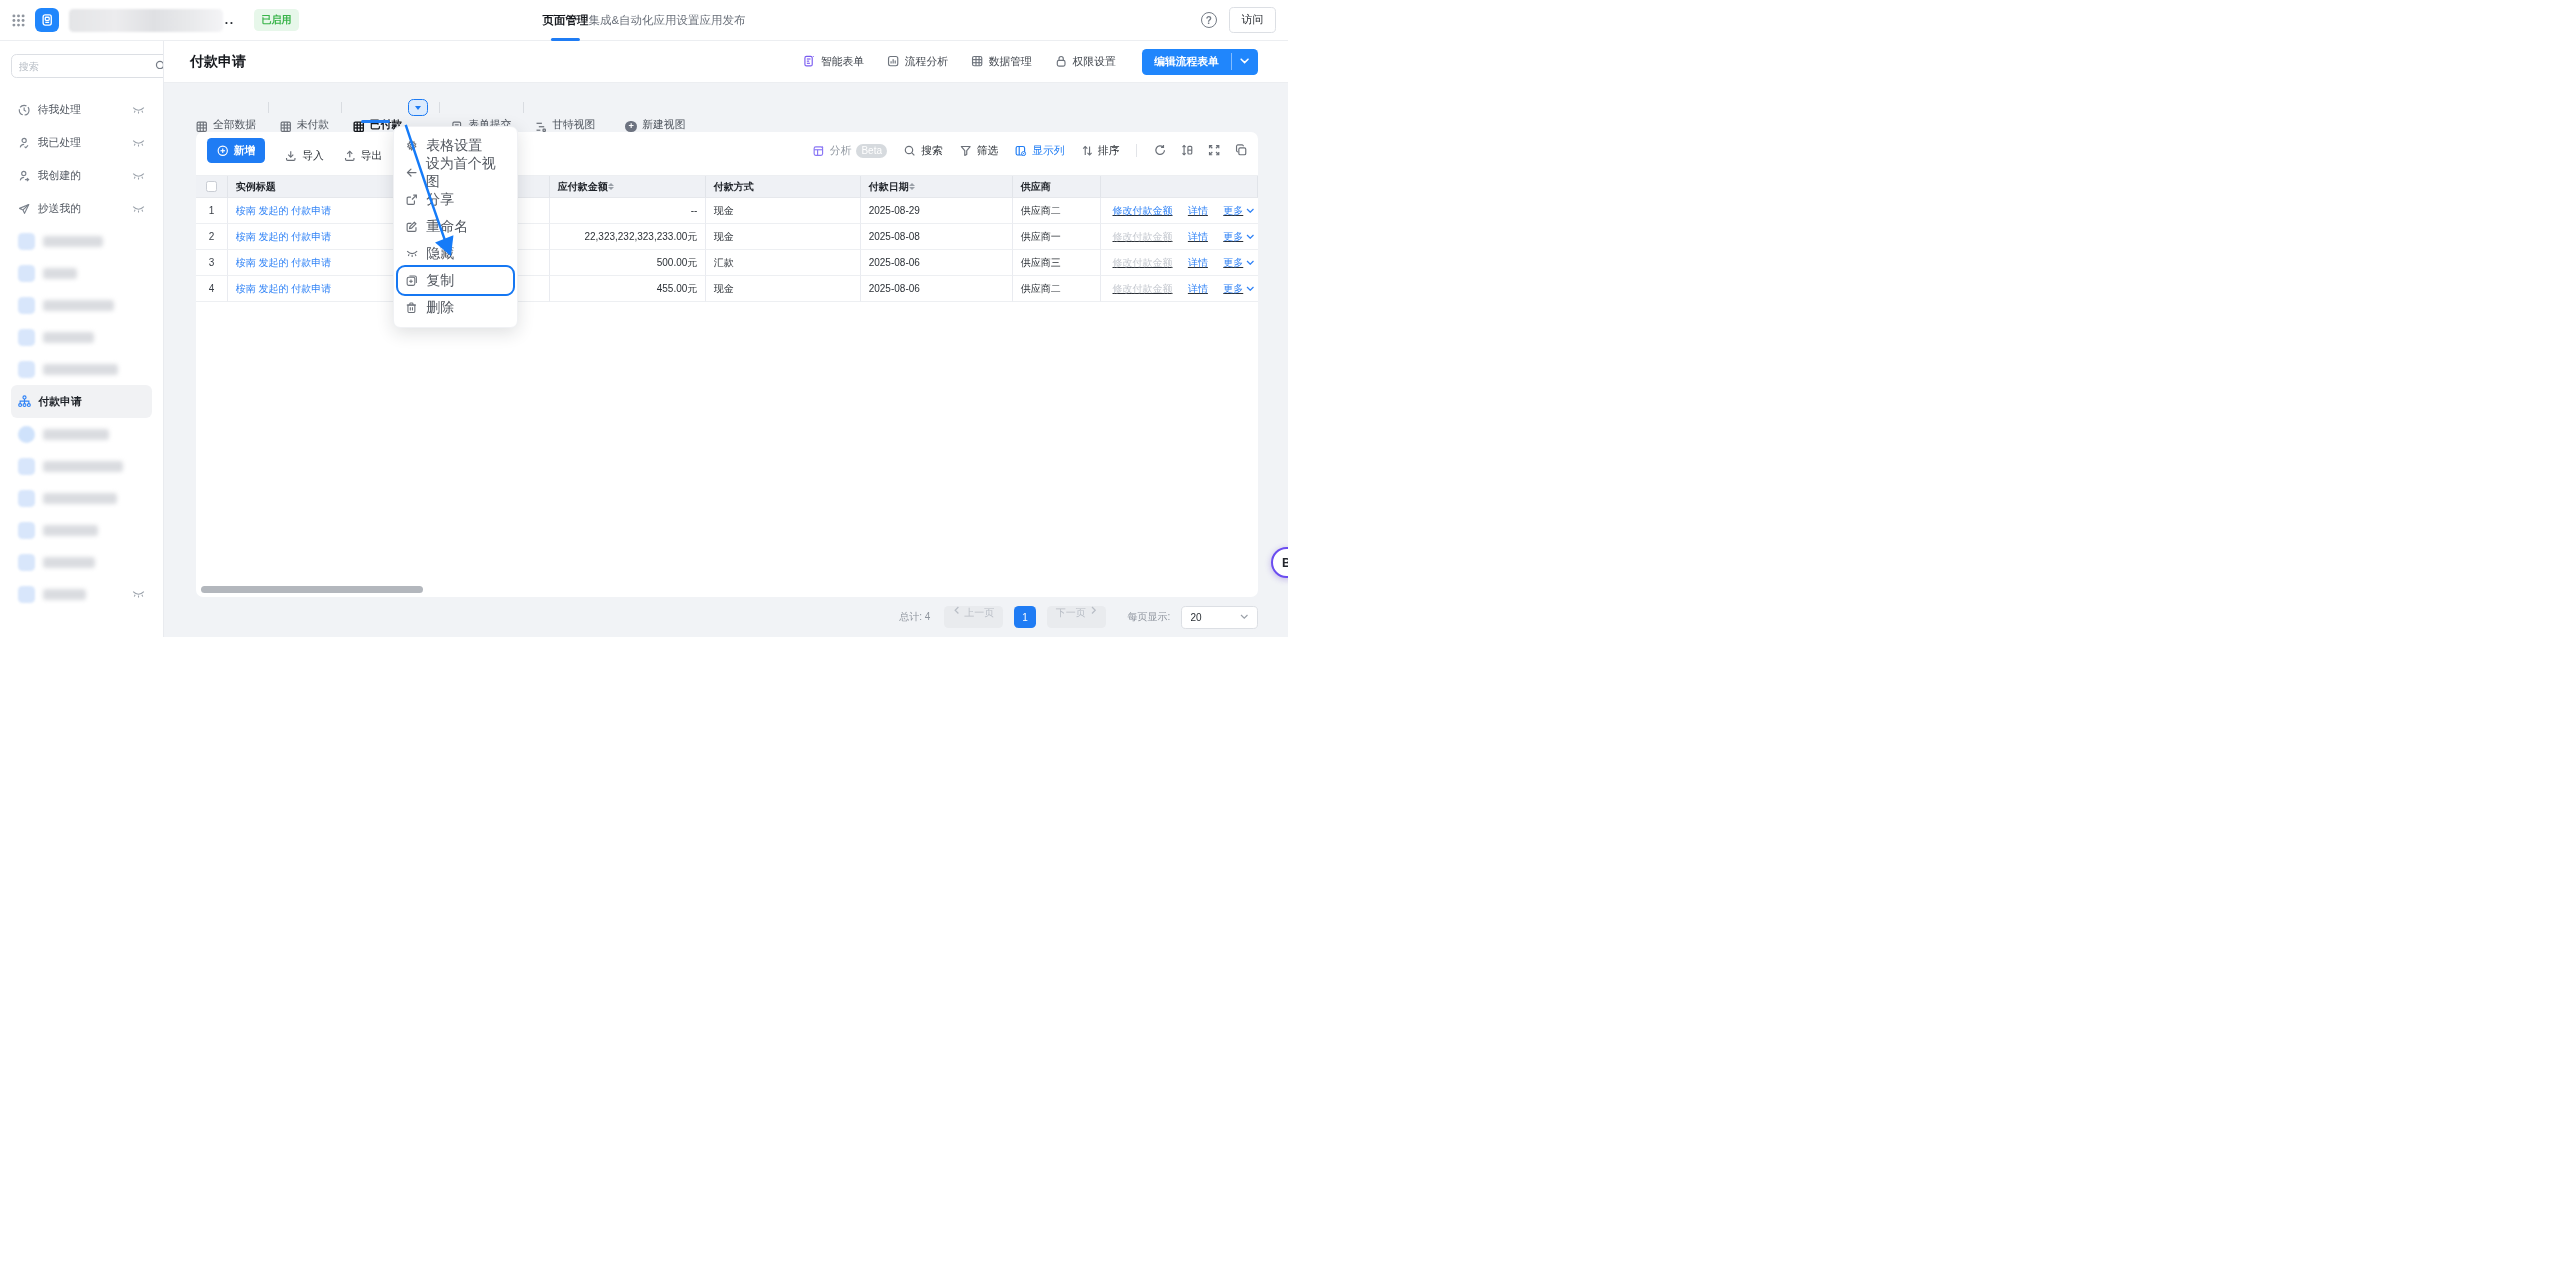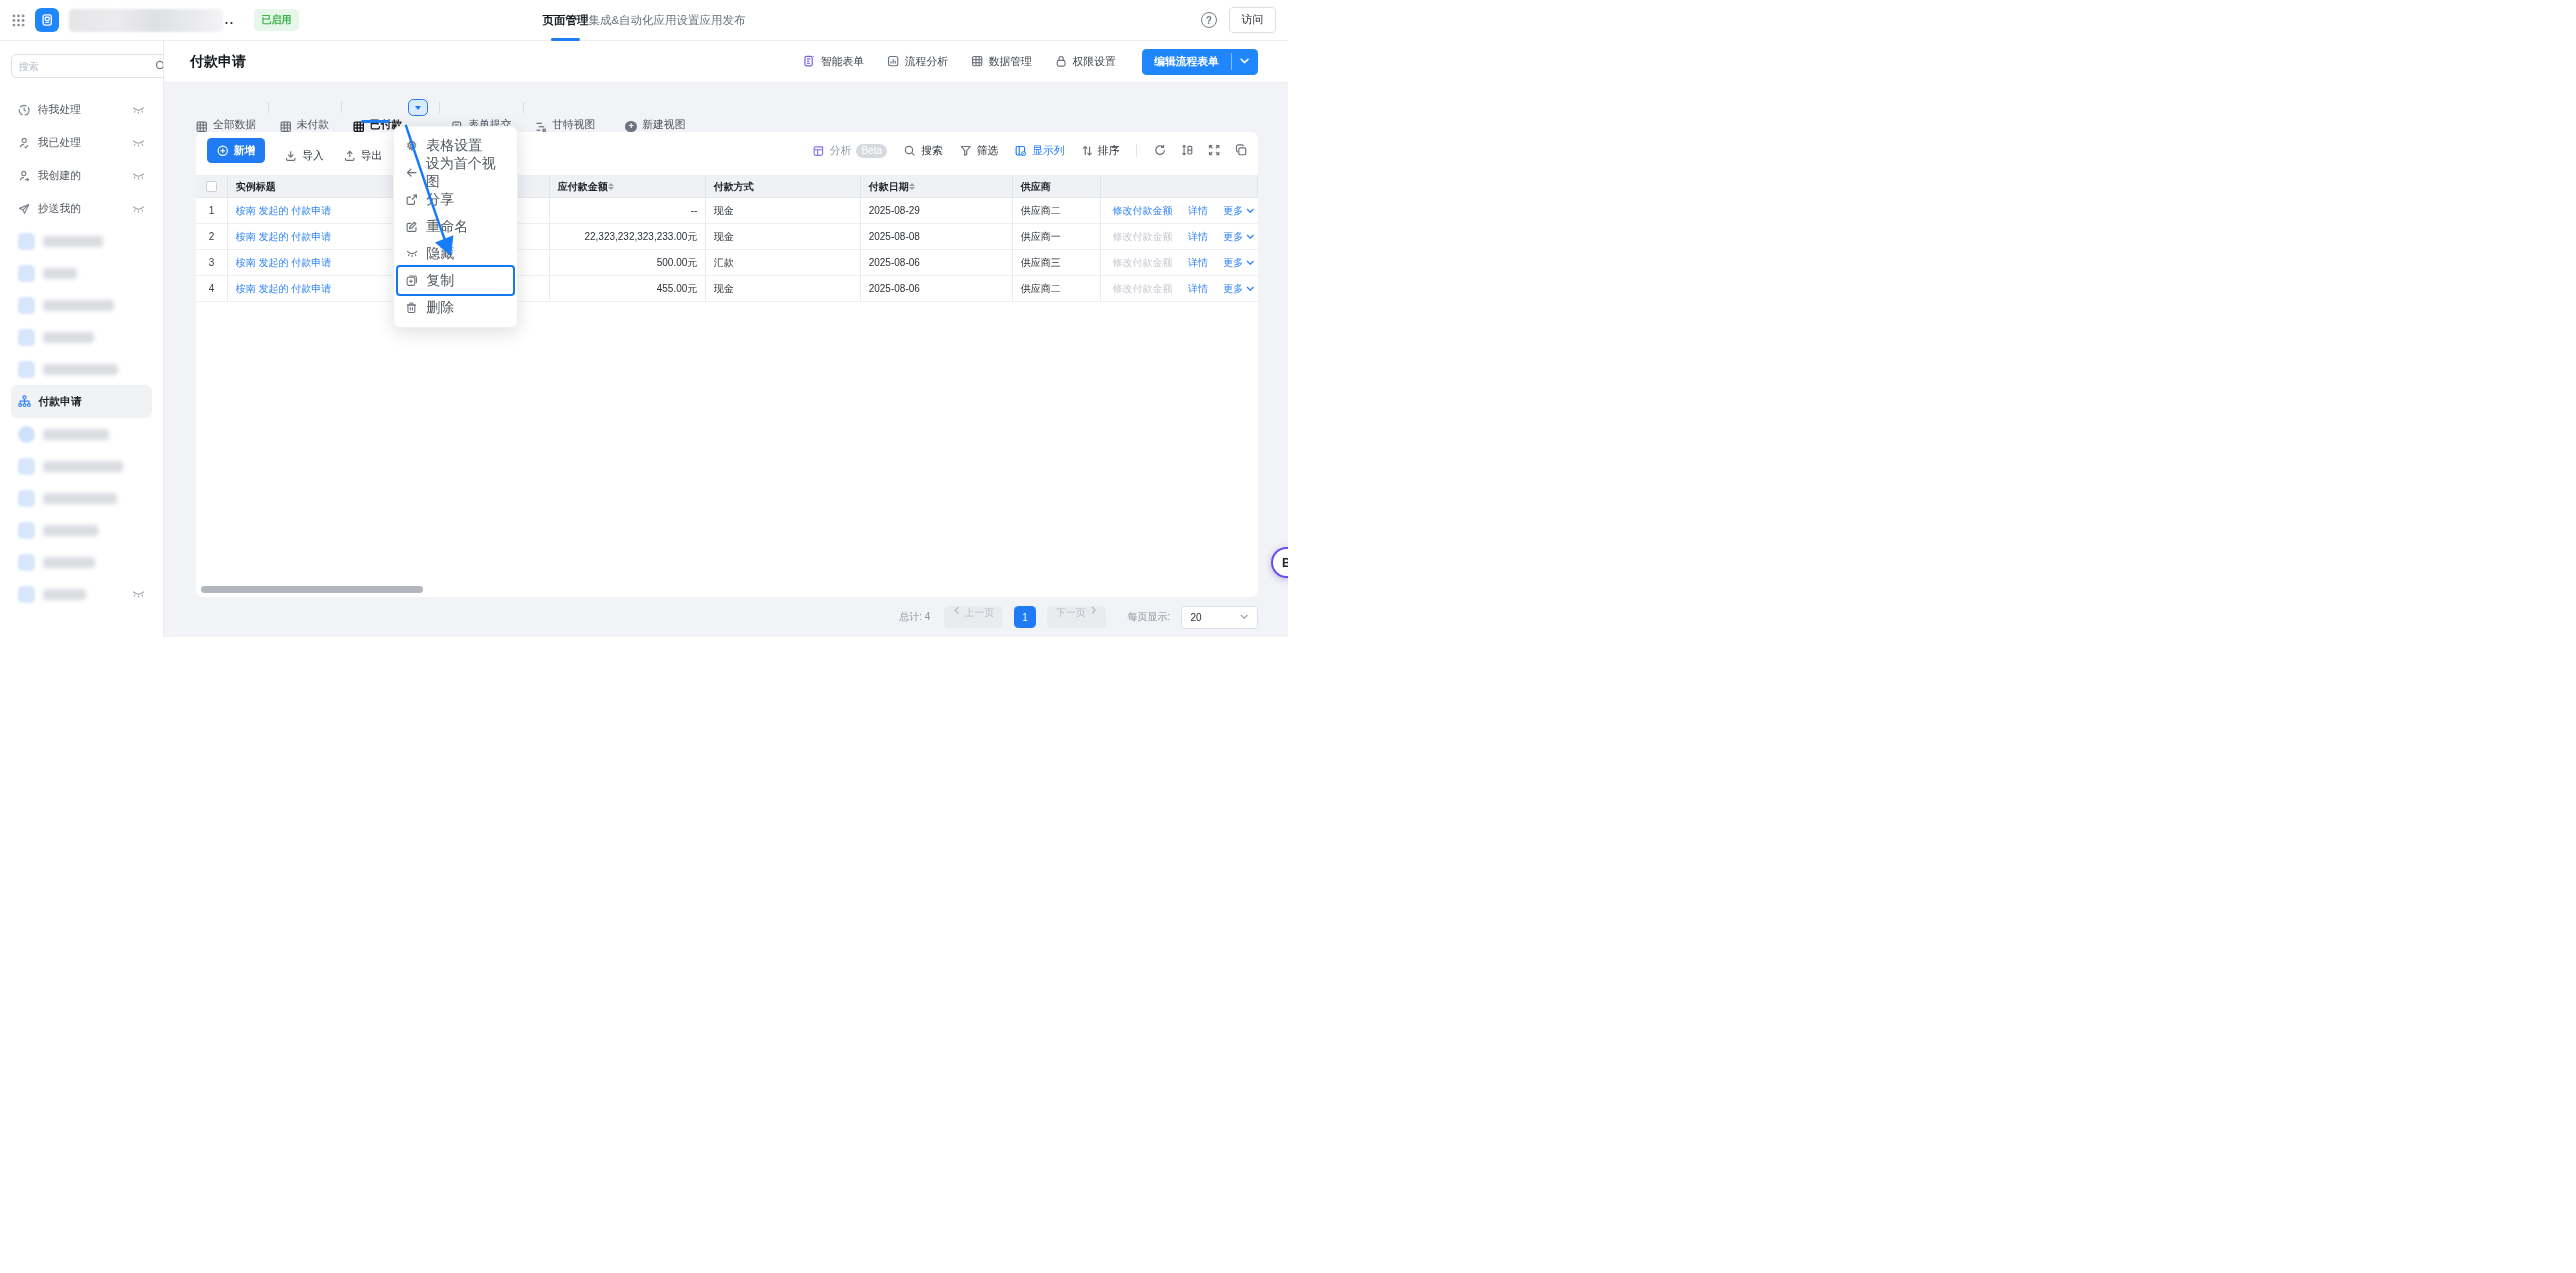--- a/index.html
+++ b/index.html
@@ -94,39 +94,39 @@
   .cell.center { justify-content:center; }
   .cell.right { justify-content:flex-end; }
   .cell.head-sort { justify-content:flex-start; }
   .rownum { color:#3b4048; }
   .link { color:#2f82f6; cursor:pointer; }
   .checkbox { width:10.8px; height:10.8px; border:1.2px solid #c9cdd4; border-radius:2.3px; background:#fff; }
   .sort-ic { display:flex; flex-direction:column; gap:1.5px; align-items:center; }
   .sort-ic i { width:0; height:0; border-left:3.1px solid transparent; border-right:3.1px solid transparent; display:block; }
   .sort-ic .up { border-bottom:3.8px solid #9aa0a8; }
   .sort-ic .dn { border-top:3.8px solid #9aa0a8; }
-  .act-cell { gap:0; padding-left:11.5px; }
+  .act-cell { gap:0; padding-left:11.5px;text-decoration:underline; }
   .act-link { color:#2f82f6; cursor:pointer; font-size:10px; display:flex; align-items:center; gap:3.1px; white-space:nowrap; }
   .act-link.disabled { color:#c4c8cf; }
   .act-div { width:0.8px; height:9.2px; background:#e2e4e8; margin:0 7.7px; }
   .hscroll { position:absolute; left:4.6px; bottom:3.8px; width:222px; height:7px; border-radius:3.8px; background:#b3b7bd; cursor:pointer; }
 
   
   .pagination { height:40px; display:flex; align-items:center; justify-content:flex-end; gap:10.8px; font-size:10px; padding-right:0; }
   .pg-total { color:#8f959e; margin-right:3.1px; }
   .pg-btn { height:21.6px; display:flex; align-items:flex-start; gap:5.4px; background:#e9ebee; color:#b9bec6; border-radius:4.6px; padding:0 9.2px; cursor:pointer; }
   .pg-cur { width:21.6px; height:21.6px; border-radius:4.6px; background:#1f7cf4; color:#fff; display:flex; align-items:center; justify-content:center; cursor:pointer; }
   .pg-size-label { color:#8f959e; margin-left:10.8px; }
   .pg-select { width:77px; height:23px; border:0.8px solid #dcdfe4; border-radius:4.6px; background:#fff; display:flex; align-items:center; justify-content:space-between; padding:0 8.5px; color:#2b3036; cursor:pointer; }
 
   
   .menu { position:absolute; left:393px; top:126px; width:125px; background:#fff; border-radius:7px; box-shadow:0 4.6px 17px rgba(31,35,41,.14); border:0.8px solid #f0f1f4; padding:5.4px 0; z-index:40; }
   .menu-item { height:27px; display:flex; align-items:center; gap:8.5px; padding:0 11.5px; font-size:14px; color:#51565e; cursor:pointer; }
   .menu-item .m-ic { display:flex; color:#6b7078; width:12.3px; justify-content:center; }
-  .menu-item.highlighted { margin:0 3.8px; padding:0 7.7px; border-radius:2px; outline:2.3px solid #1577f2; outline-offset:-0.8px; }
+  .menu-item.highlighted { margin:0 3.8px; padding:0 7.7px; border-radius:7px; outline:2.3px solid #1577f2; outline-offset:-0.8px; }
 
   
   .anno { position:absolute; inset:0; pointer-events:none; z-index:50; }
 
   
   .float-widget { position:absolute; right:-14px; top:547px; width:31px; height:31px; border-radius:50%; background:#fff; border:2.3px solid #6b4df0; box-shadow:0 1.5px 6.2px rgba(80,40,200,.3); display:flex; align-items:center; justify-content:center; font-weight:bold; font-size:12.3px; color:#23262d; z-index:45; }
 </style>
 </head>
 <body>
 

